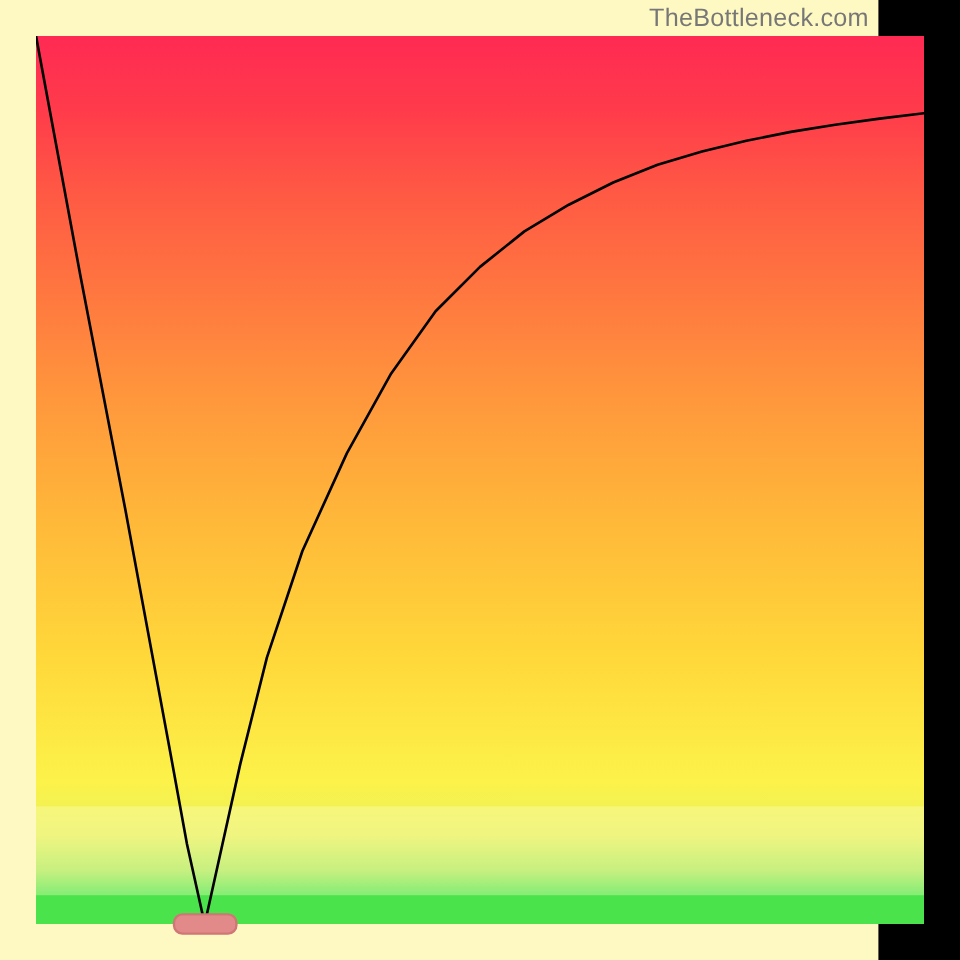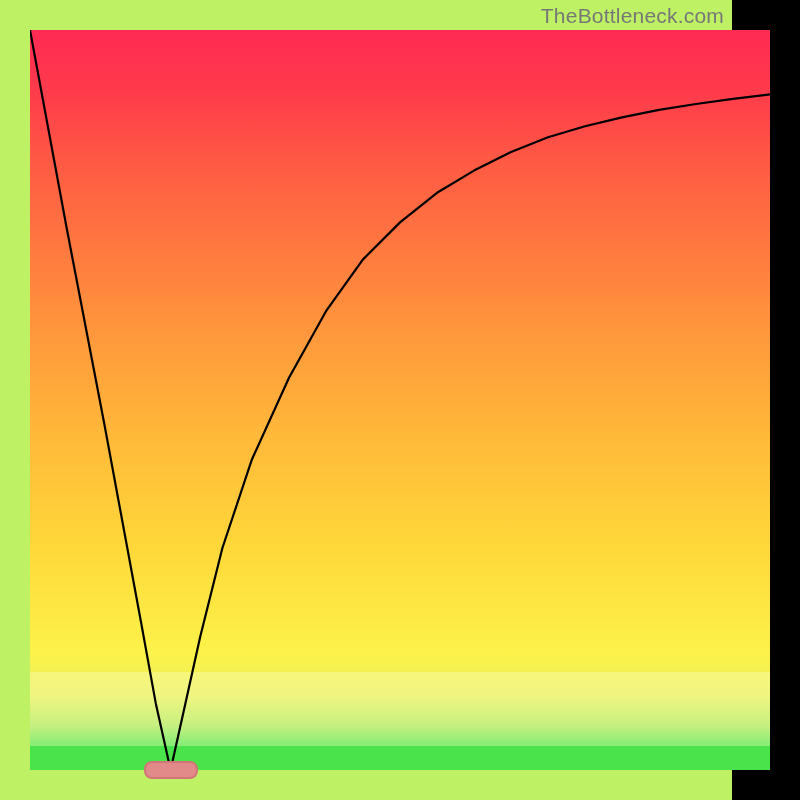--- a/index.html
+++ b/index.html
@@ -8,21 +8,21 @@
     width: 800px;
     height: 800px;
     overflow: hidden;
     background: #000;
     font-family: Arial, Helvetica, sans-serif;
   }
   .frame {
     position: relative;
     width: 732px;
     height: 800px;
-    background: #bef264;
+    background: #fef9c3;
   }
   .plot-area {
     position: absolute;
     left: 30px;
     top: 30px;
     width: 740px;
     height: 740px;
     background: linear-gradient(
       to top,
       #4be34b 0%,

